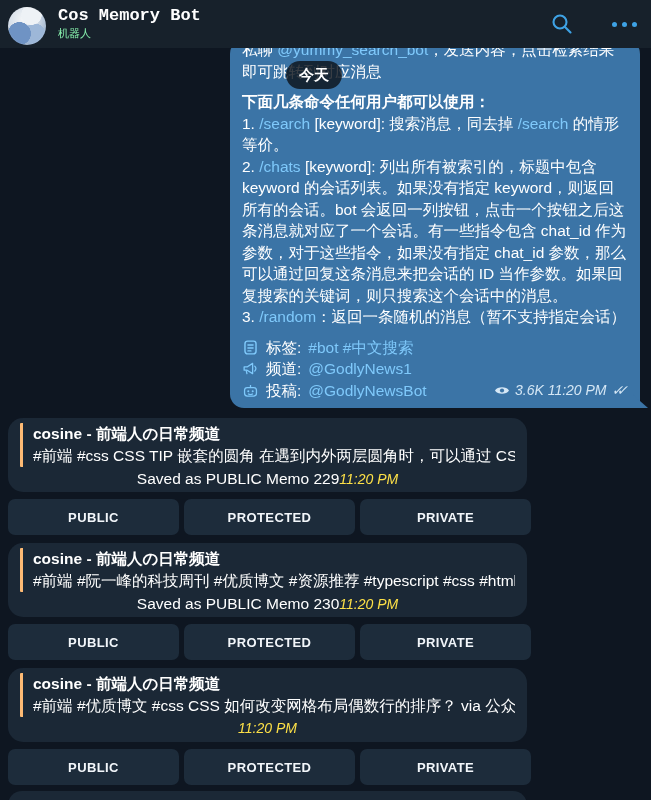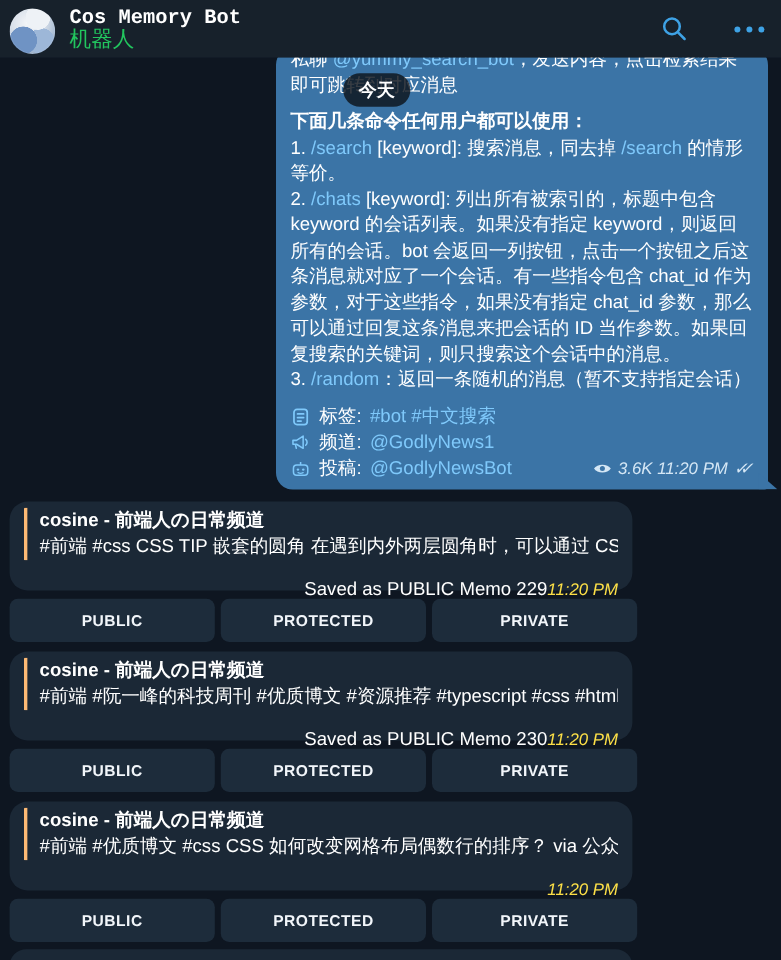--- a/index.html
+++ b/index.html
@@ -20,21 +20,21 @@
     width:38px; height:38px; border-radius:50%; flex:0 0 auto; margin-top:4px;
     background:
       radial-gradient(circle at 62% 20%, #eef2f6 0 26%, transparent 27%),
       radial-gradient(circle at 30% 70%, #6f93c4 0 30%, transparent 31%),
       radial-gradient(circle at 70% 72%, #9db7d8 0 28%, transparent 29%),
       radial-gradient(circle at 40% 32%, #f4f6f8 0%, #d8e0ea 40%, #a9bcd4 68%, #68819f 100%);
     box-shadow: inset 0 0 0 1px rgba(255,255,255,.08);
   }
   .header-texts { margin-left:12px; flex:1 1 auto; min-width:0; }
   .header-title { color:#ffffff; font-size:17px; font-weight:bold; line-height:20px; }
-  .header-subtitle { color:#22c55e; font-size:18px; line-height:17px; }
+  .header-subtitle { color:#86efac; font-size:11px; line-height:17px; }
   .header-actions { display:flex; align-items:center; gap:38px; }
   .icon-btn { display:flex; align-items:center; justify-content:center; cursor:pointer; }
   .dots { display:flex; gap:5px; }
   .dots i { width:5px; height:5px; border-radius:50%; background:#3ea2e5; display:block; }
 
   
   .out-bubble {
     position:absolute; left:230px; top:40px; width:410px; height:368px;
     background:#3b74a6; border-radius:14px 14px 3px 14px; z-index:5;
   }
@@ -71,21 +71,21 @@
   .memo {
     position:absolute; left:8px; width:519px; height:74px;
     background:#1b2836; border-radius:15px; padding:5px 12px 4px 12px;
     color:#ffffff; font-size:15.5px; z-index:5;
   }
   .quote {
     border-left:3px solid #fdba74; border-radius:1px; padding-left:10px; cursor:pointer;
   }
   .quote-title { font-weight:bold; line-height:22px; white-space:nowrap; overflow:hidden; }
   .quote-text  { line-height:22px; white-space:nowrap; overflow:hidden; }
-  .memo-status-row { display:flex; align-items:baseline; justify-content:flex-end; line-height:21px; margin-top:14px; }
+  .memo-status-row { display:flex; align-items:baseline; justify-content:center; line-height:21px; margin-top:1px; }
   .memo-status { color:#ffffff; }
   .memo-time { color:#fde047; font-size:14px; font-style:italic; }
 
   
   .kb-row {
     position:absolute; left:8px; width:523px; height:36px;
     display:flex; gap:5px; z-index:5;
   }
   .kb-btn {
     flex:1 1 0; background:#1d2c3b; border-radius:7px; border:none;

